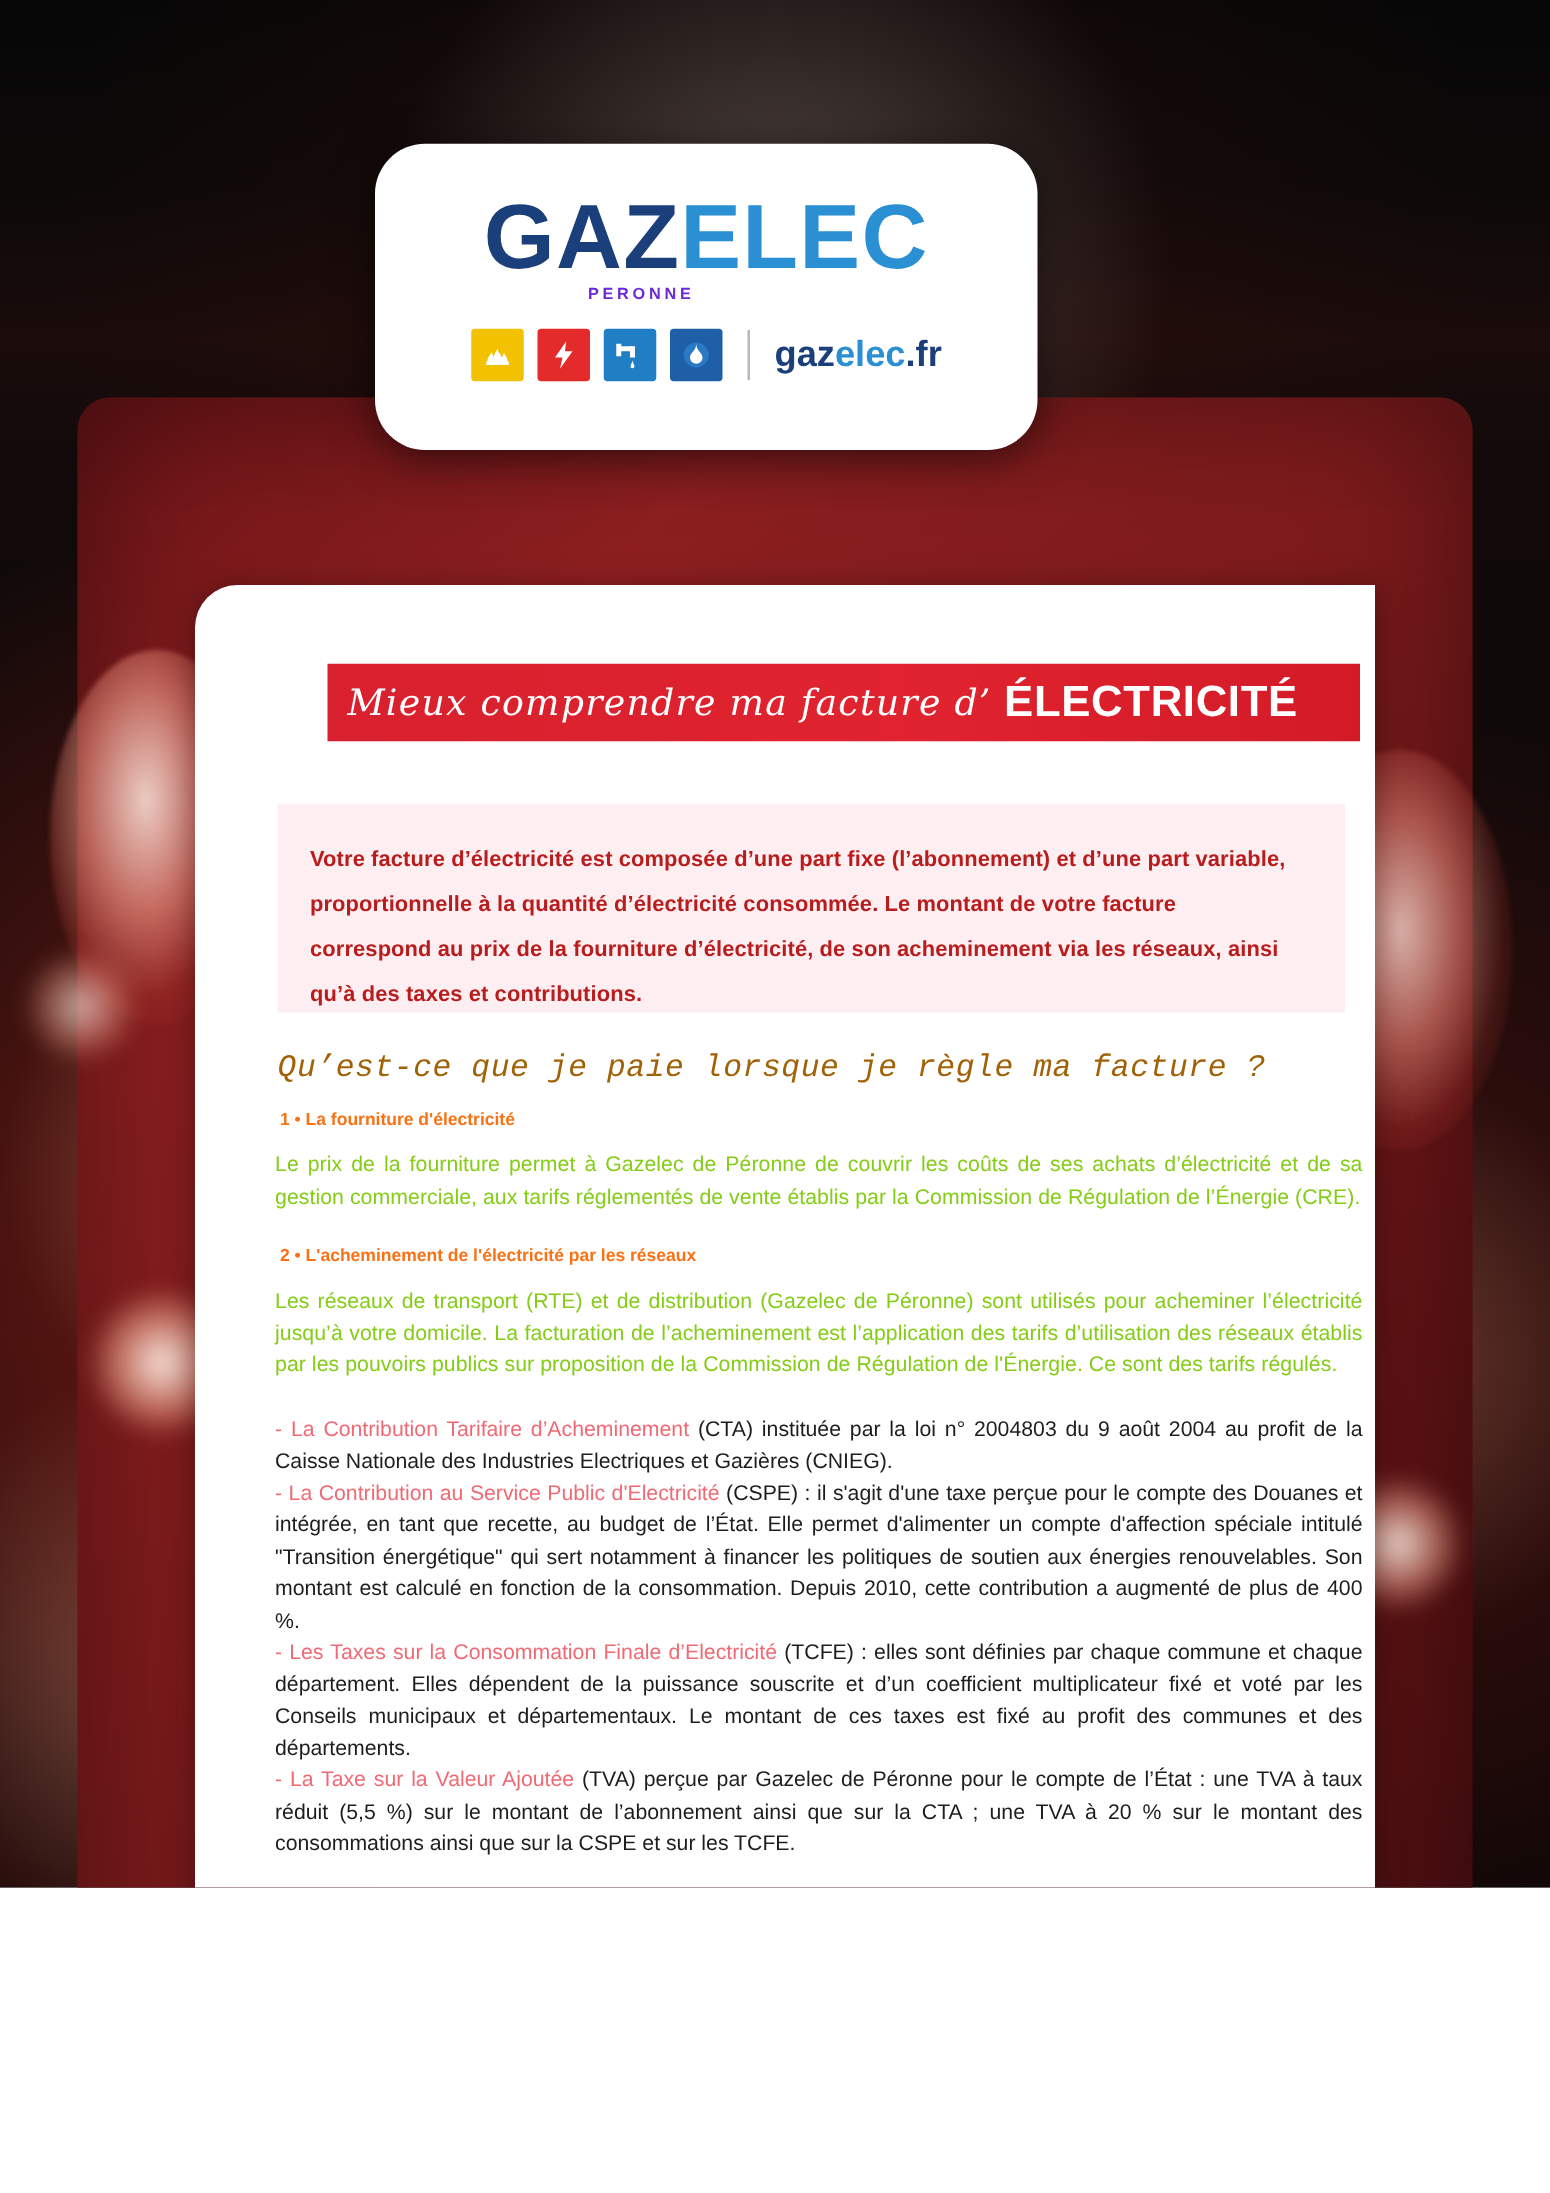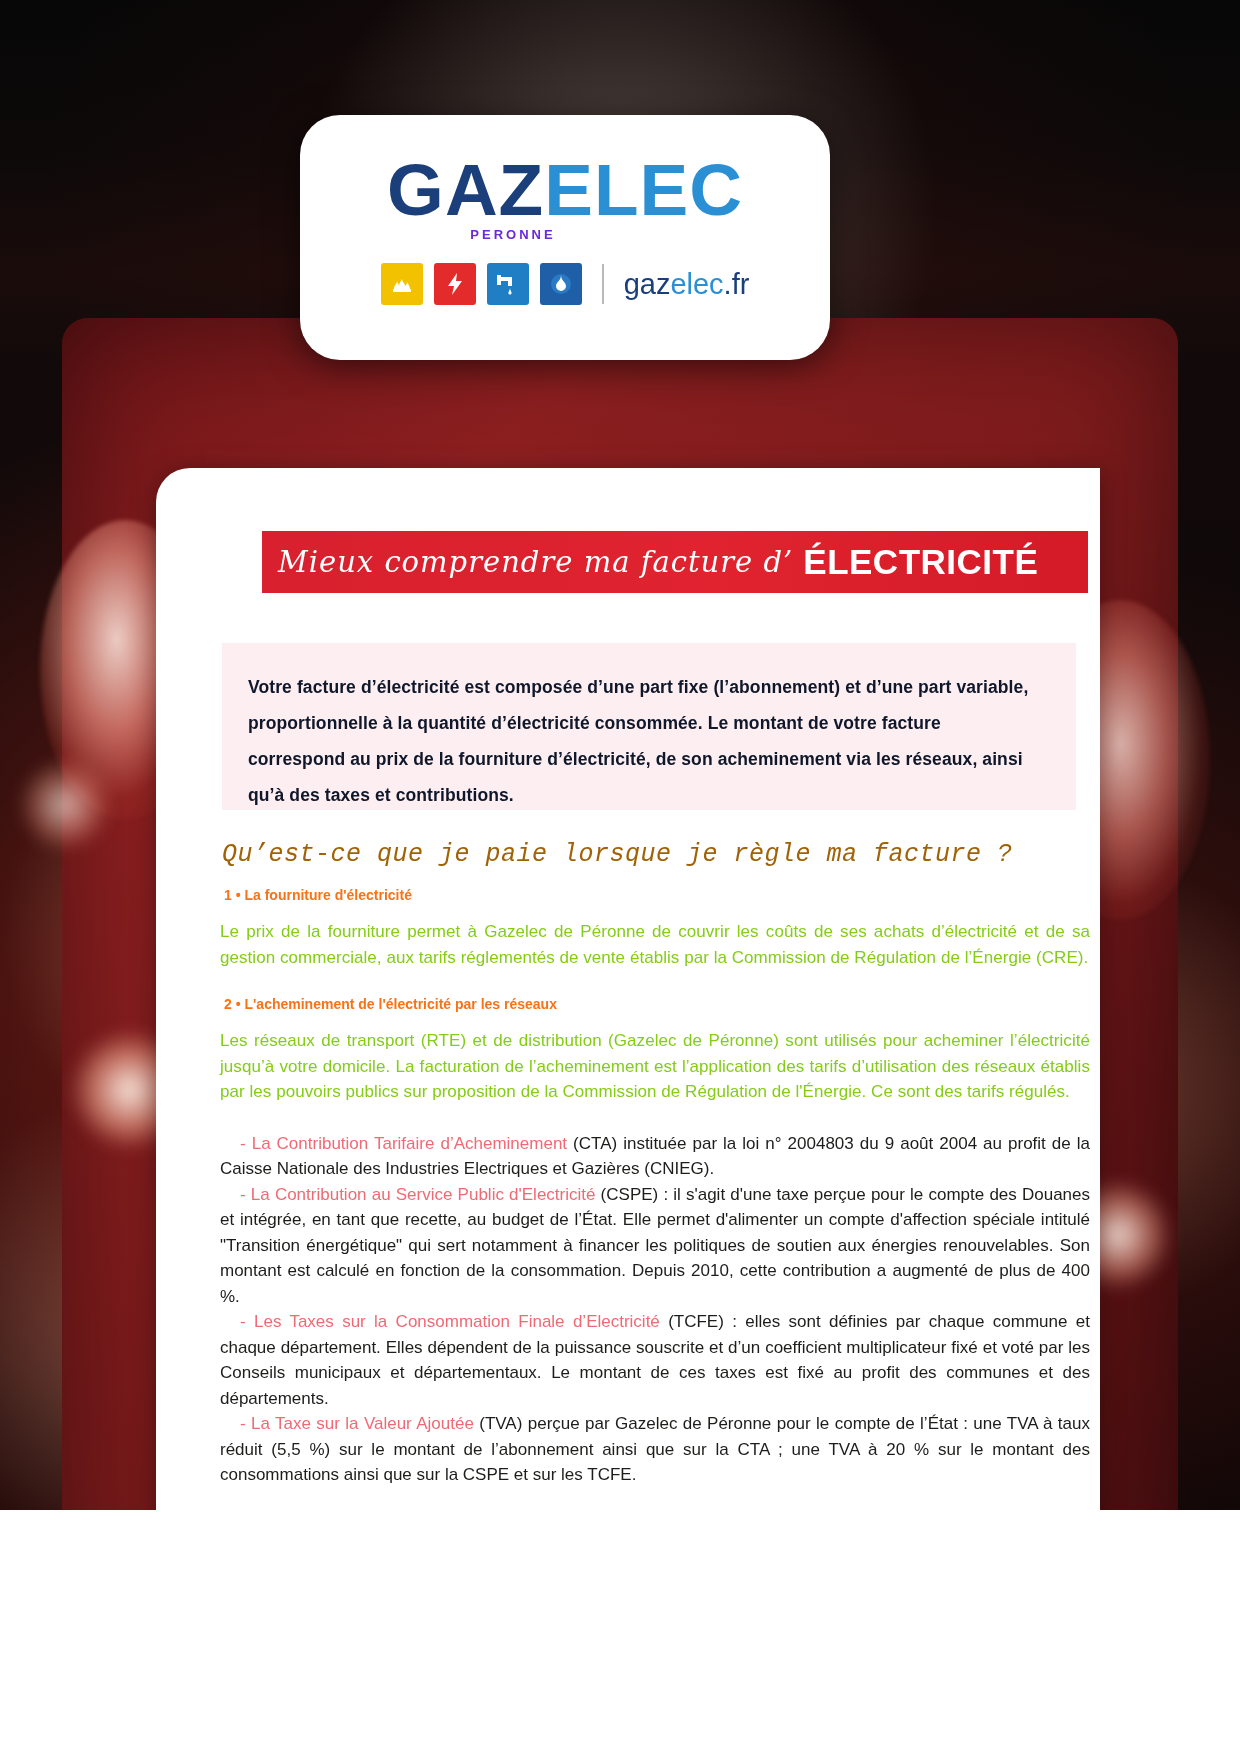--- a/index.html
+++ b/index.html
@@ -113,21 +113,21 @@
   .tile-flame { background: #f2c200; }
   .tile-bolt  { background: #e32b2b; }
   .tile-drop  { background: #1f7ec4; }
   .tile-water { background: #1f5fa8; }
   .tile-sep {
     width: 2px; height: 40px; background: #b9b9b9; margin: 0 9px;
   }
   .icon-tile svg { display: block; }
   .logo-url {
     font-size: 29px;
-    font-weight: normal;
+    font-weight: bold;
     color: #1b3f7a;
     letter-spacing: 0px;
     white-space: nowrap;
   }
   .logo-url .u-blue { color: #2b8fd4; }
 
   
   .sheet {
     position: absolute;
     left: 156px; top: 468px;
@@ -176,21 +176,21 @@
   .intro-box {
     position: absolute;
     left: 222px; top: 643px;
     width: 854px; height: 167px;
     background: #fdeef1;
     padding: 26px 34px 0 26px;
   }
   .intro-text {
     font-size: 17.5px;
     font-weight: bold;
-    color: #0f172a;
+    color: #b91c1c;
     line-height: 36px;
     letter-spacing: 0.1px;
   }
 
   
   .body-wrap {
     position: absolute;
     left: 220px; top: 840px;
     width: 870px;
   }
@@ -217,21 +217,21 @@
     letter-spacing: 0.05px;
   }
   .tax-list {
     font-size: 17px;
     color: #1d1d1b;
     line-height: 25.5px;
     text-align: justify;
     margin: 0;
   }
   .tax-item { margin: 0 0 0 0; }
-  .tax-name { color: #ef6a75; margin-left: 20px; }
+  .tax-name { color: #ef6a75; }
 </style>
 </head>
 <body>
 
 <div id="page">
 
   <div class="bg-photo"></div>
   <div class="bg-panel-red"></div>
   <div class="bulb bulb-left"></div>
   <div class="bulb bulb-right"></div>

